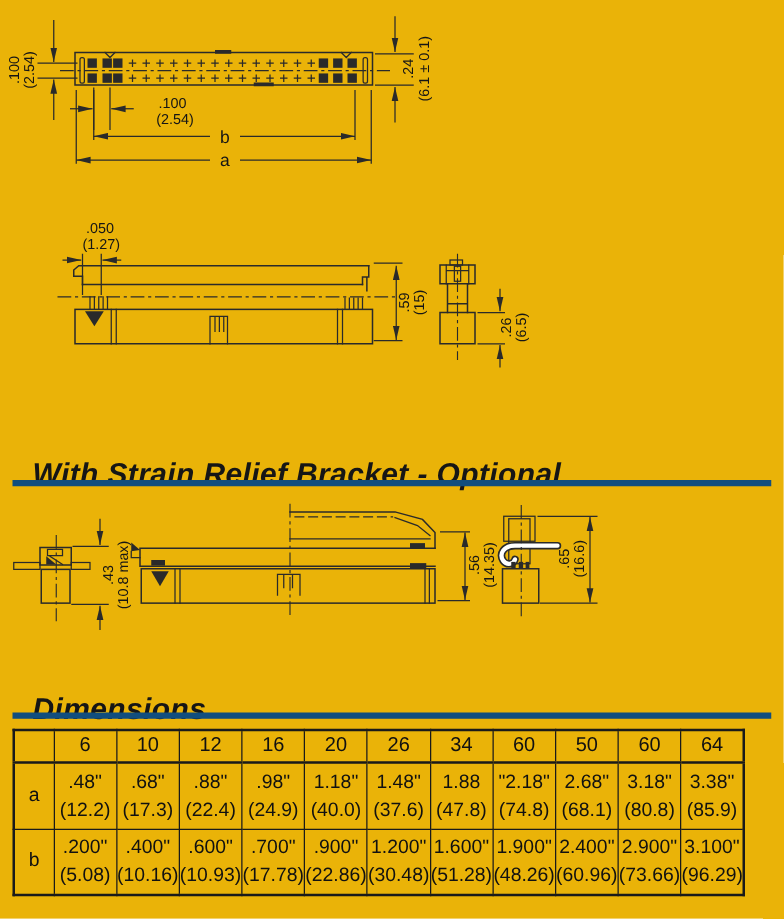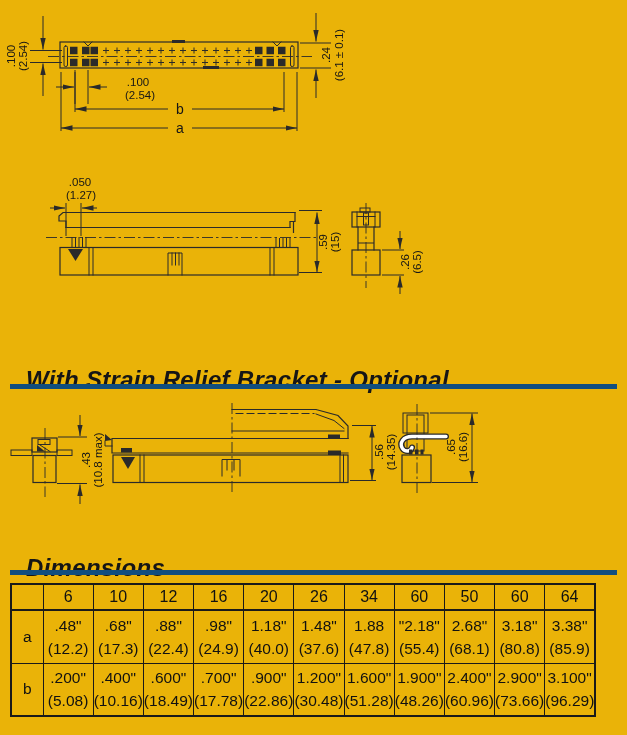--- a/index.html
+++ b/index.html
@@ -317,21 +317,21 @@
           <td>
               <span class="cell-in">1.48"</span>
               <span class="cell-mm">(37.6)</span>
             </td>
           <td>
               <span class="cell-in">1.88</span>
               <span class="cell-mm">(47.8)</span>
             </td>
           <td>
               <span class="cell-in">"2.18"</span>
-              <span class="cell-mm">(55.4)</span>
+              <span class="cell-mm">(74.8)</span>
             </td>
           <td>
               <span class="cell-in">2.68"</span>
               <span class="cell-mm">(68.1)</span>
             </td>
           <td>
               <span class="cell-in">3.18"</span>
               <span class="cell-mm">(80.8)</span>
             </td>
           <td>
@@ -344,21 +344,21 @@
           <td>
               <span class="cell-in">.200"</span>
               <span class="cell-mm">(5.08)</span>
             </td>
           <td>
               <span class="cell-in">.400"</span>
               <span class="cell-mm">(10.16)</span>
             </td>
           <td>
               <span class="cell-in">.600"</span>
-              <span class="cell-mm">(18.49)</span>
+              <span class="cell-mm">(10.93)</span>
             </td>
           <td>
               <span class="cell-in">.700"</span>
               <span class="cell-mm">(17.78)</span>
             </td>
           <td>
               <span class="cell-in">.900"</span>
               <span class="cell-mm">(22.86)</span>
             </td>
           <td>

